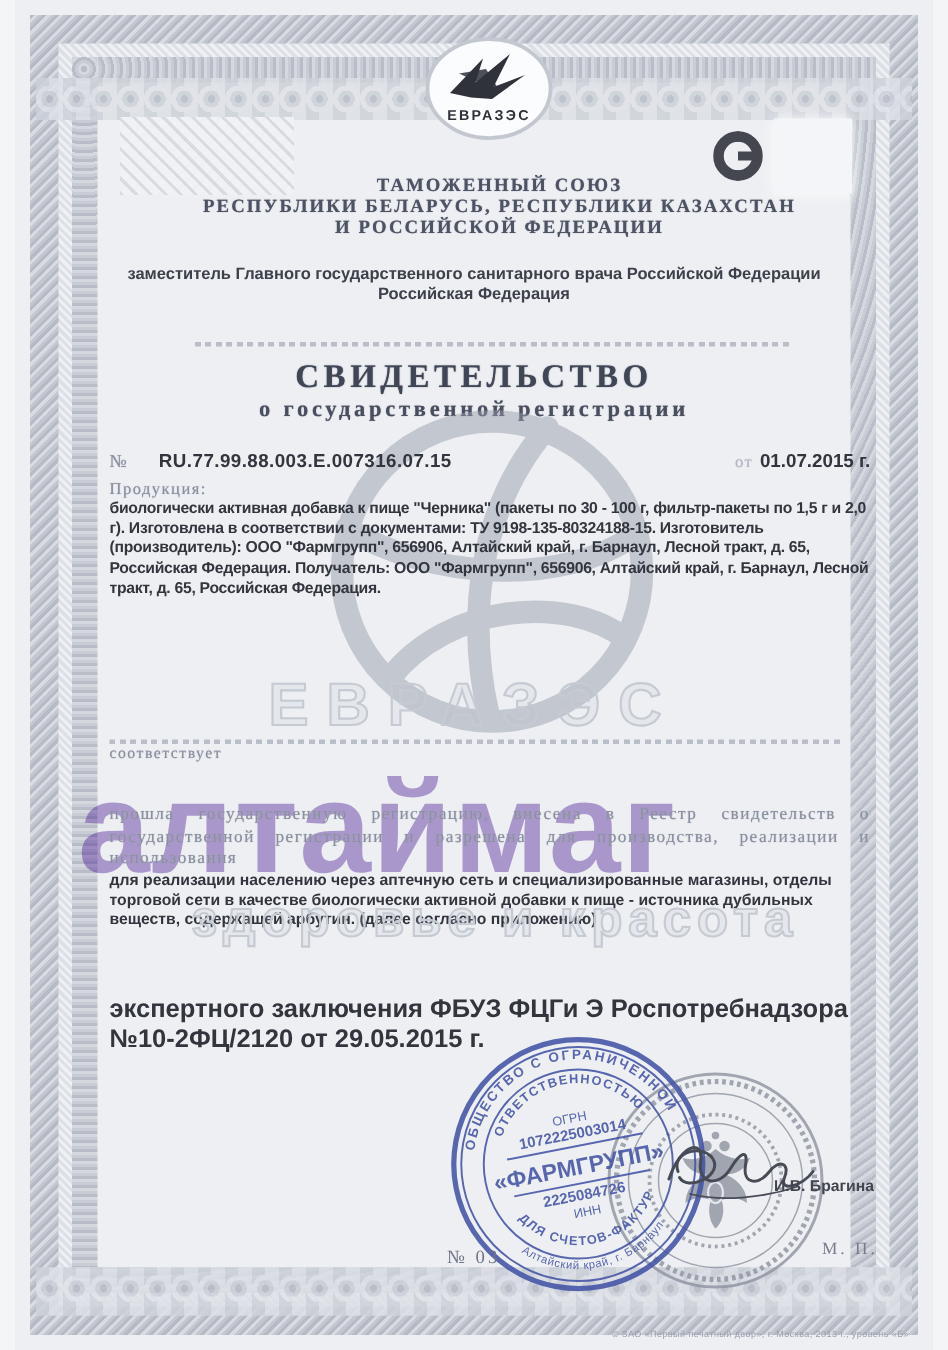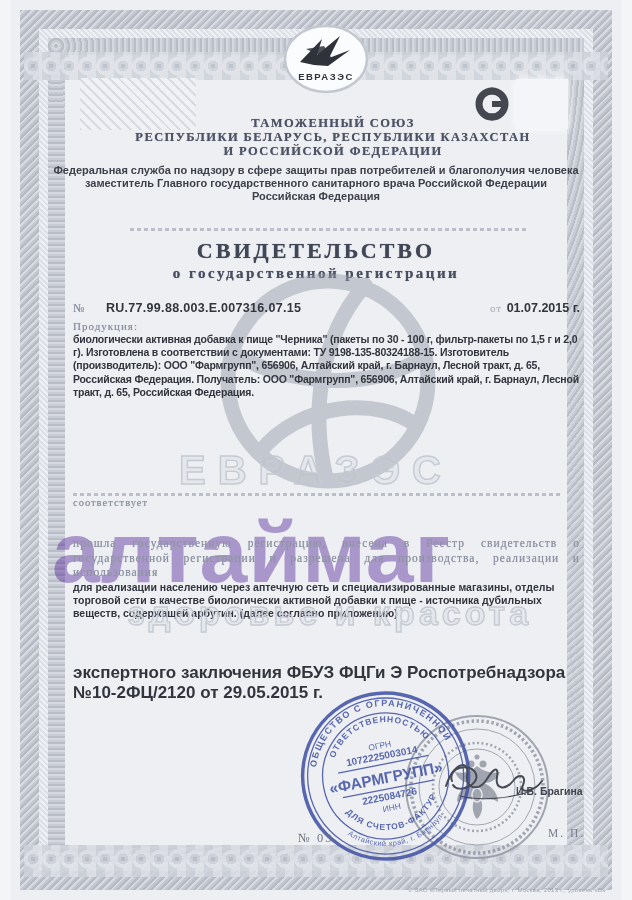--- a/index.html
+++ b/index.html
@@ -89,21 +89,20 @@
     <svg width="56" height="52" viewBox="0 0 56 52">
       <path d="M30 13 A 12.5 12.5 0 1 0 30 39" fill="none" stroke="#44474f" stroke-width="7" stroke-linecap="round"></path>
       <path d="M30 39 A 12.5 12.5 0 1 0 30 13" fill="none" stroke="#44474f" stroke-width="7" stroke-linecap="round"></path>
       <line x1="30" y1="26" x2="44" y2="26" stroke="#44474f" stroke-width="6"></line>
     </svg>
   </div>
 
   <div class="serif-head" style="top:116px;font-size:12.5px;">ТАМОЖЕННЫЙ СОЮЗ</div>
   <div class="serif-head" style="top:130px;font-size:12.5px;">РЕСПУБЛИКИ БЕЛАРУСЬ, РЕСПУБЛИКИ КАЗАХСТАН</div>
   <div class="serif-head" style="top:144px;font-size:12.5px;">И РОССИЙСКОЙ ФЕДЕРАЦИИ</div>
-  <div class="agency" style="top:164px;">Федеральная служба по надзору в сфере защиты прав потребителей и благополучия человека</div>
   <div class="agency" style="top:177px;">заместитель Главного государственного санитарного врача Российской Федерации</div>
   <div class="agency" style="top:190px;">Российская Федерация</div>
 
   <div class="micro-line" style="left:120px;right:95px;top:228px;"></div>
 
   <div class="title-main" style="top:238px;">СВИДЕТЕЛЬСТВО</div>
   <div class="title-sub" style="top:265px;">о государственной регистрации</div>
 
   <div class="wm" style="position:absolute;left:203px;top:266px;opacity:.48;">
     <svg width="230" height="230" viewBox="0 0 230 230">

